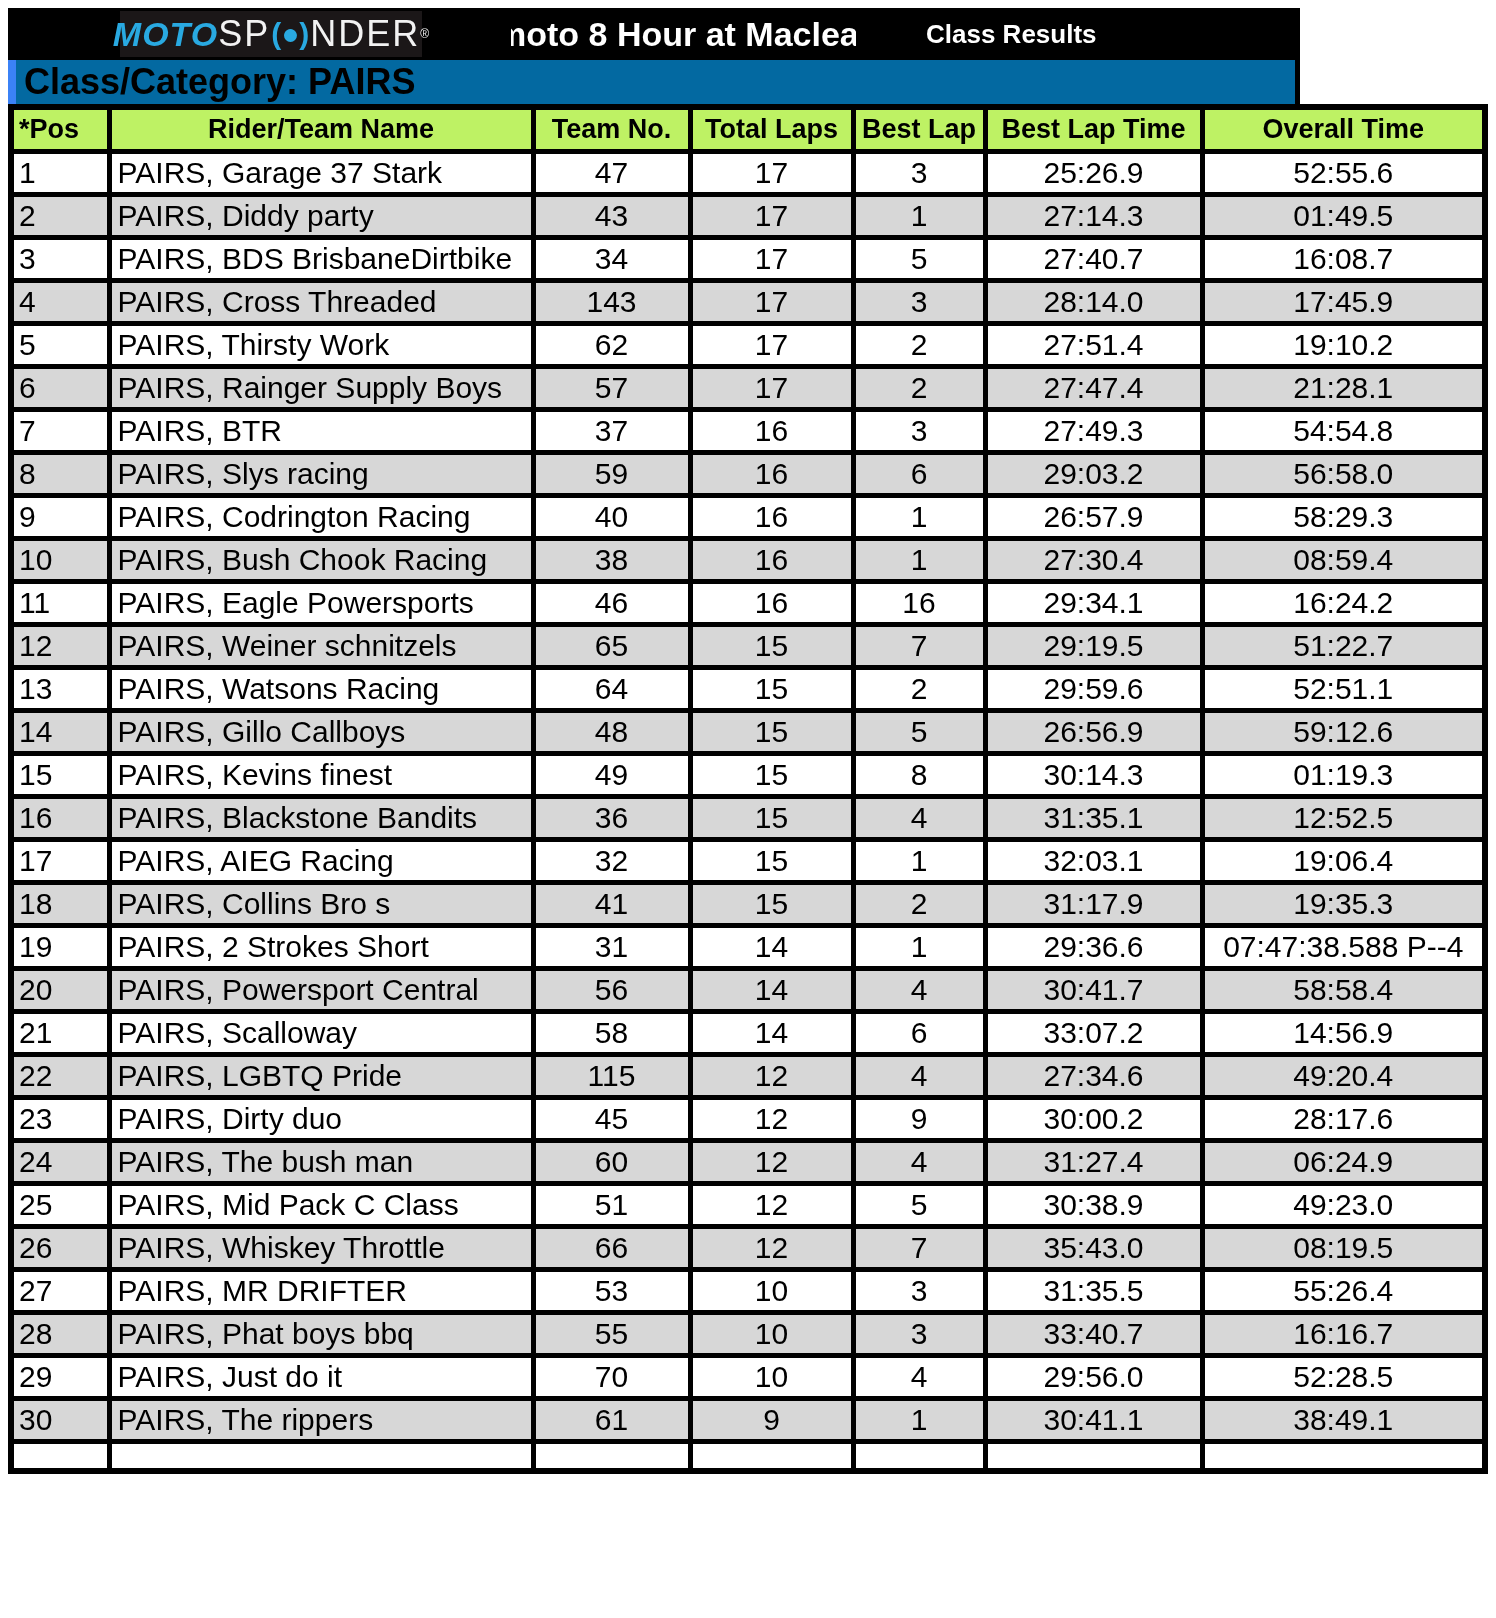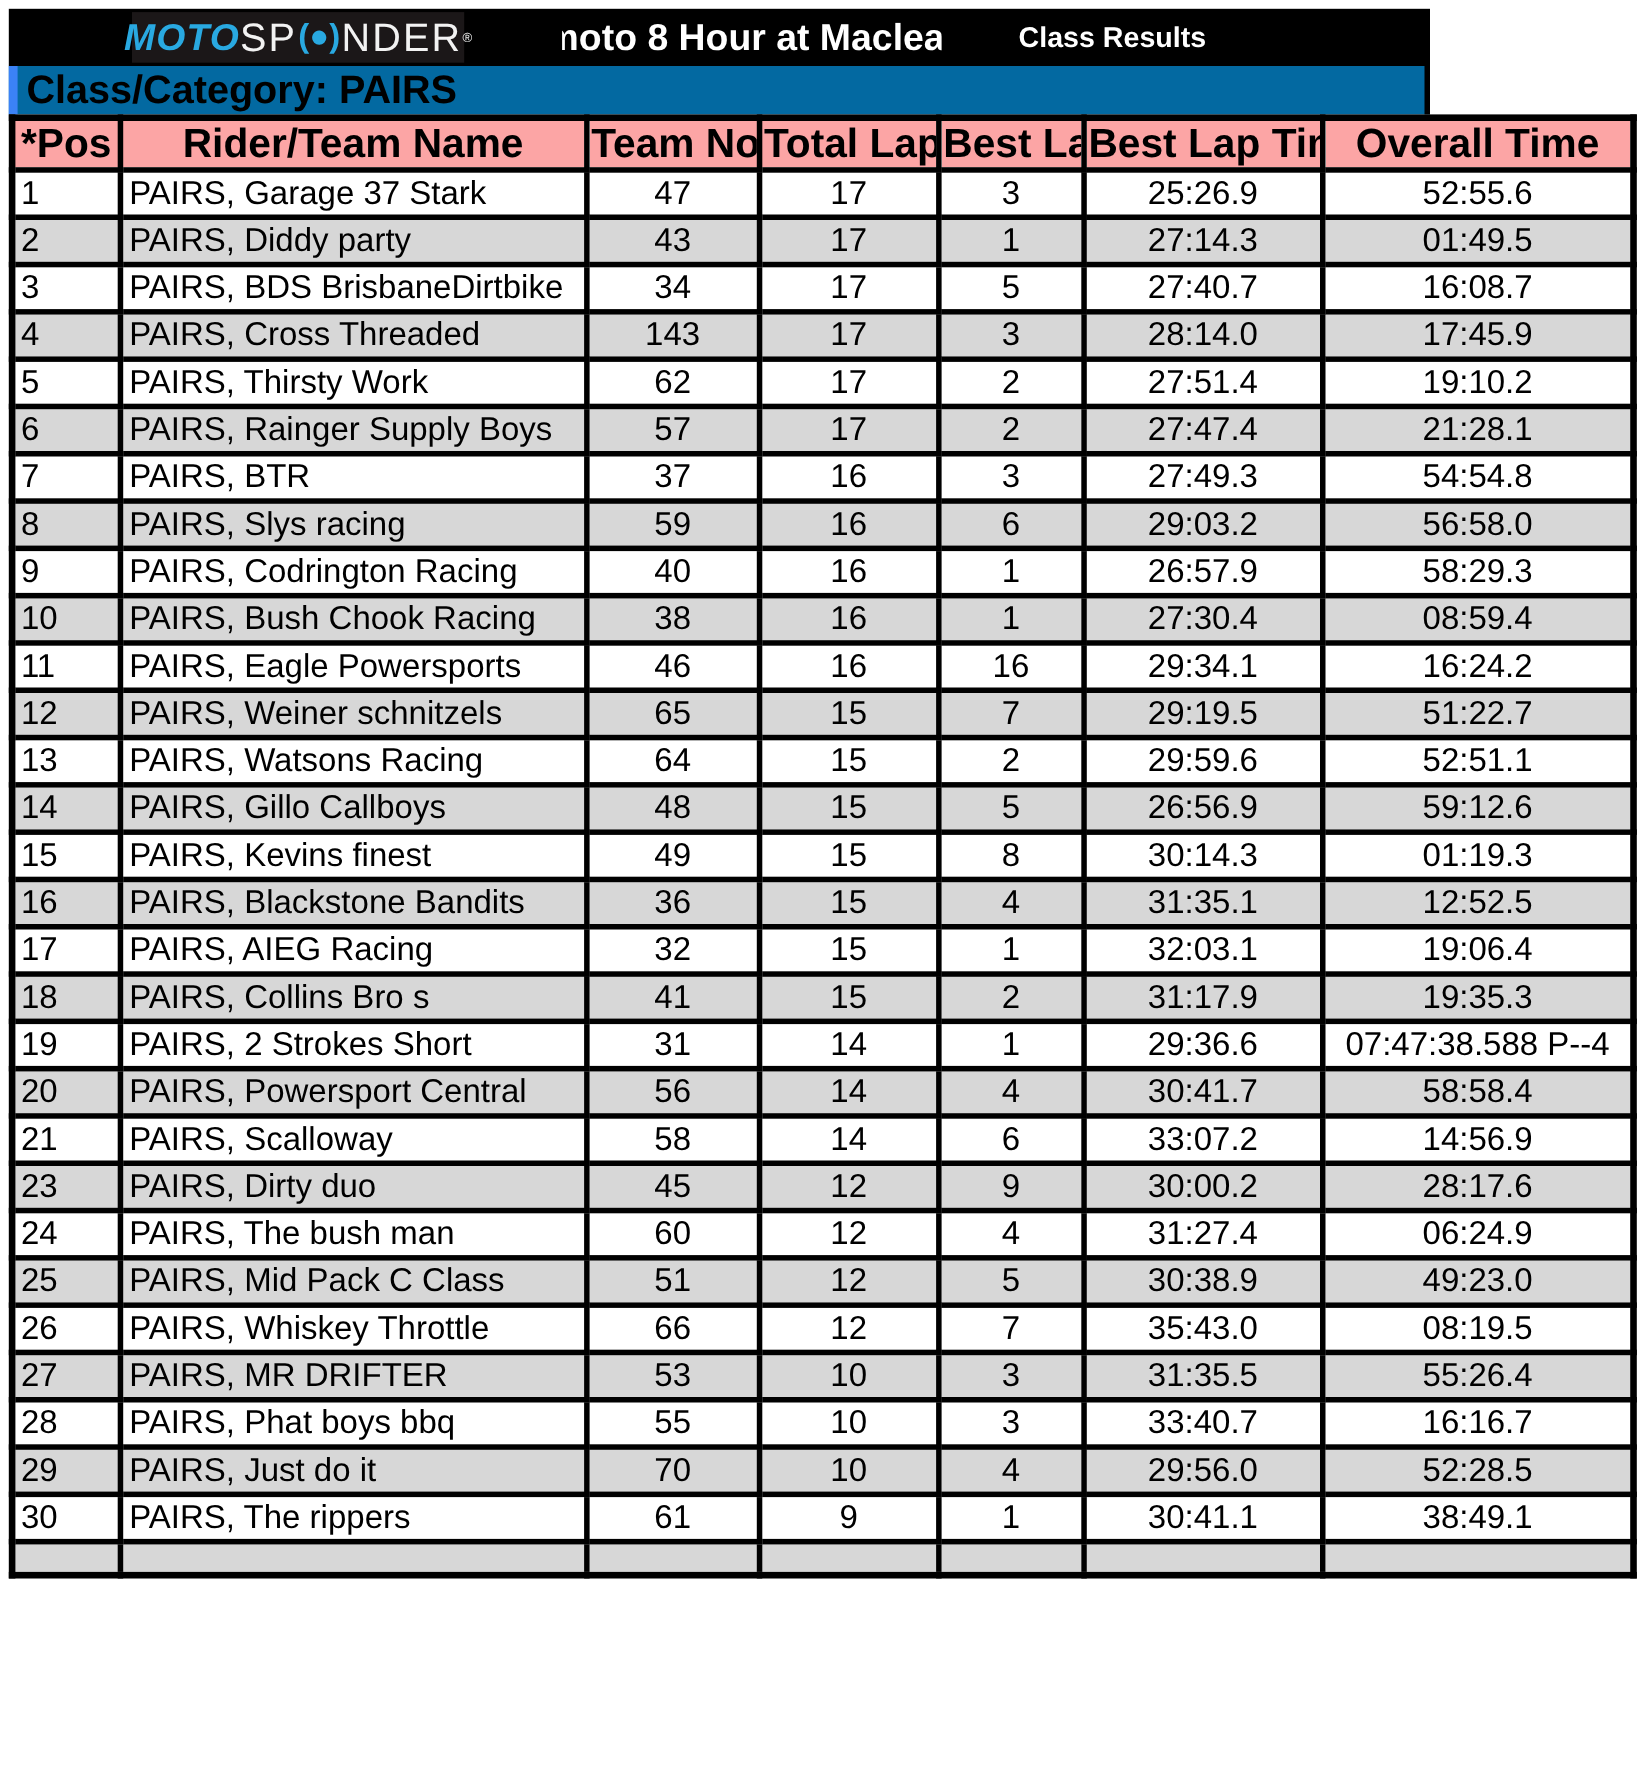--- a/index.html
+++ b/index.html
@@ -37,21 +37,21 @@
     height:44px;background:#0369a1;border-left:8px solid #3b82f6;border-right:5px solid #000;
     font-weight:bold;font-size:36px;line-height:44px;color:#000;
     padding-left:8px;box-sizing:border-box;white-space:nowrap;
   }
 
   
   table{border-collapse:collapse;width:1480px;table-layout:fixed;}
   th,td{border:5px solid #000000;overflow:hidden;white-space:nowrap;box-sizing:border-box;}
   table{border:6px solid #000000;}
   th{
-    background:#fca5a5;height:44px;font-weight:bold;font-size:37px;
+    background:#bef264;height:44px;font-weight:bold;font-size:27px;
     text-align:center;padding:0 2px;
   }
   td{height:43px;font-size:30px;text-align:center;padding:0 2px;background:#ffffff;}
   tbody tr:nth-child(even) td{background:#d7d7d7;}
   th.c0,td.c0{text-align:left;padding-left:5px;}
   td.c1{text-align:left;padding-left:6px;}
   tr.partial td{height:30px;}
 </style>
 </head>
 <body>
@@ -281,20 +281,29 @@
         <tr>
           <td class="c0">21</td>
           <td class="c1">PAIRS, Scalloway</td>
           <td class="c2">58</td>
           <td class="c3">14</td>
           <td class="c4">6</td>
           <td class="c5">33:07.2</td>
           <td class="c6">14:56.9</td>
         </tr>
         <tr>
+          <td class="c0">22</td>
+          <td class="c1">PAIRS, LGBTQ Pride</td>
+          <td class="c2">115</td>
+          <td class="c3">12</td>
+          <td class="c4">4</td>
+          <td class="c5">27:34.6</td>
+          <td class="c6">49:20.4</td>
+        </tr>
+        <tr>
           <td class="c0">23</td>
           <td class="c1">PAIRS, Dirty duo</td>
           <td class="c2">45</td>
           <td class="c3">12</td>
           <td class="c4">9</td>
           <td class="c5">30:00.2</td>
           <td class="c6">28:17.6</td>
         </tr>
         <tr>
           <td class="c0">24</td>

